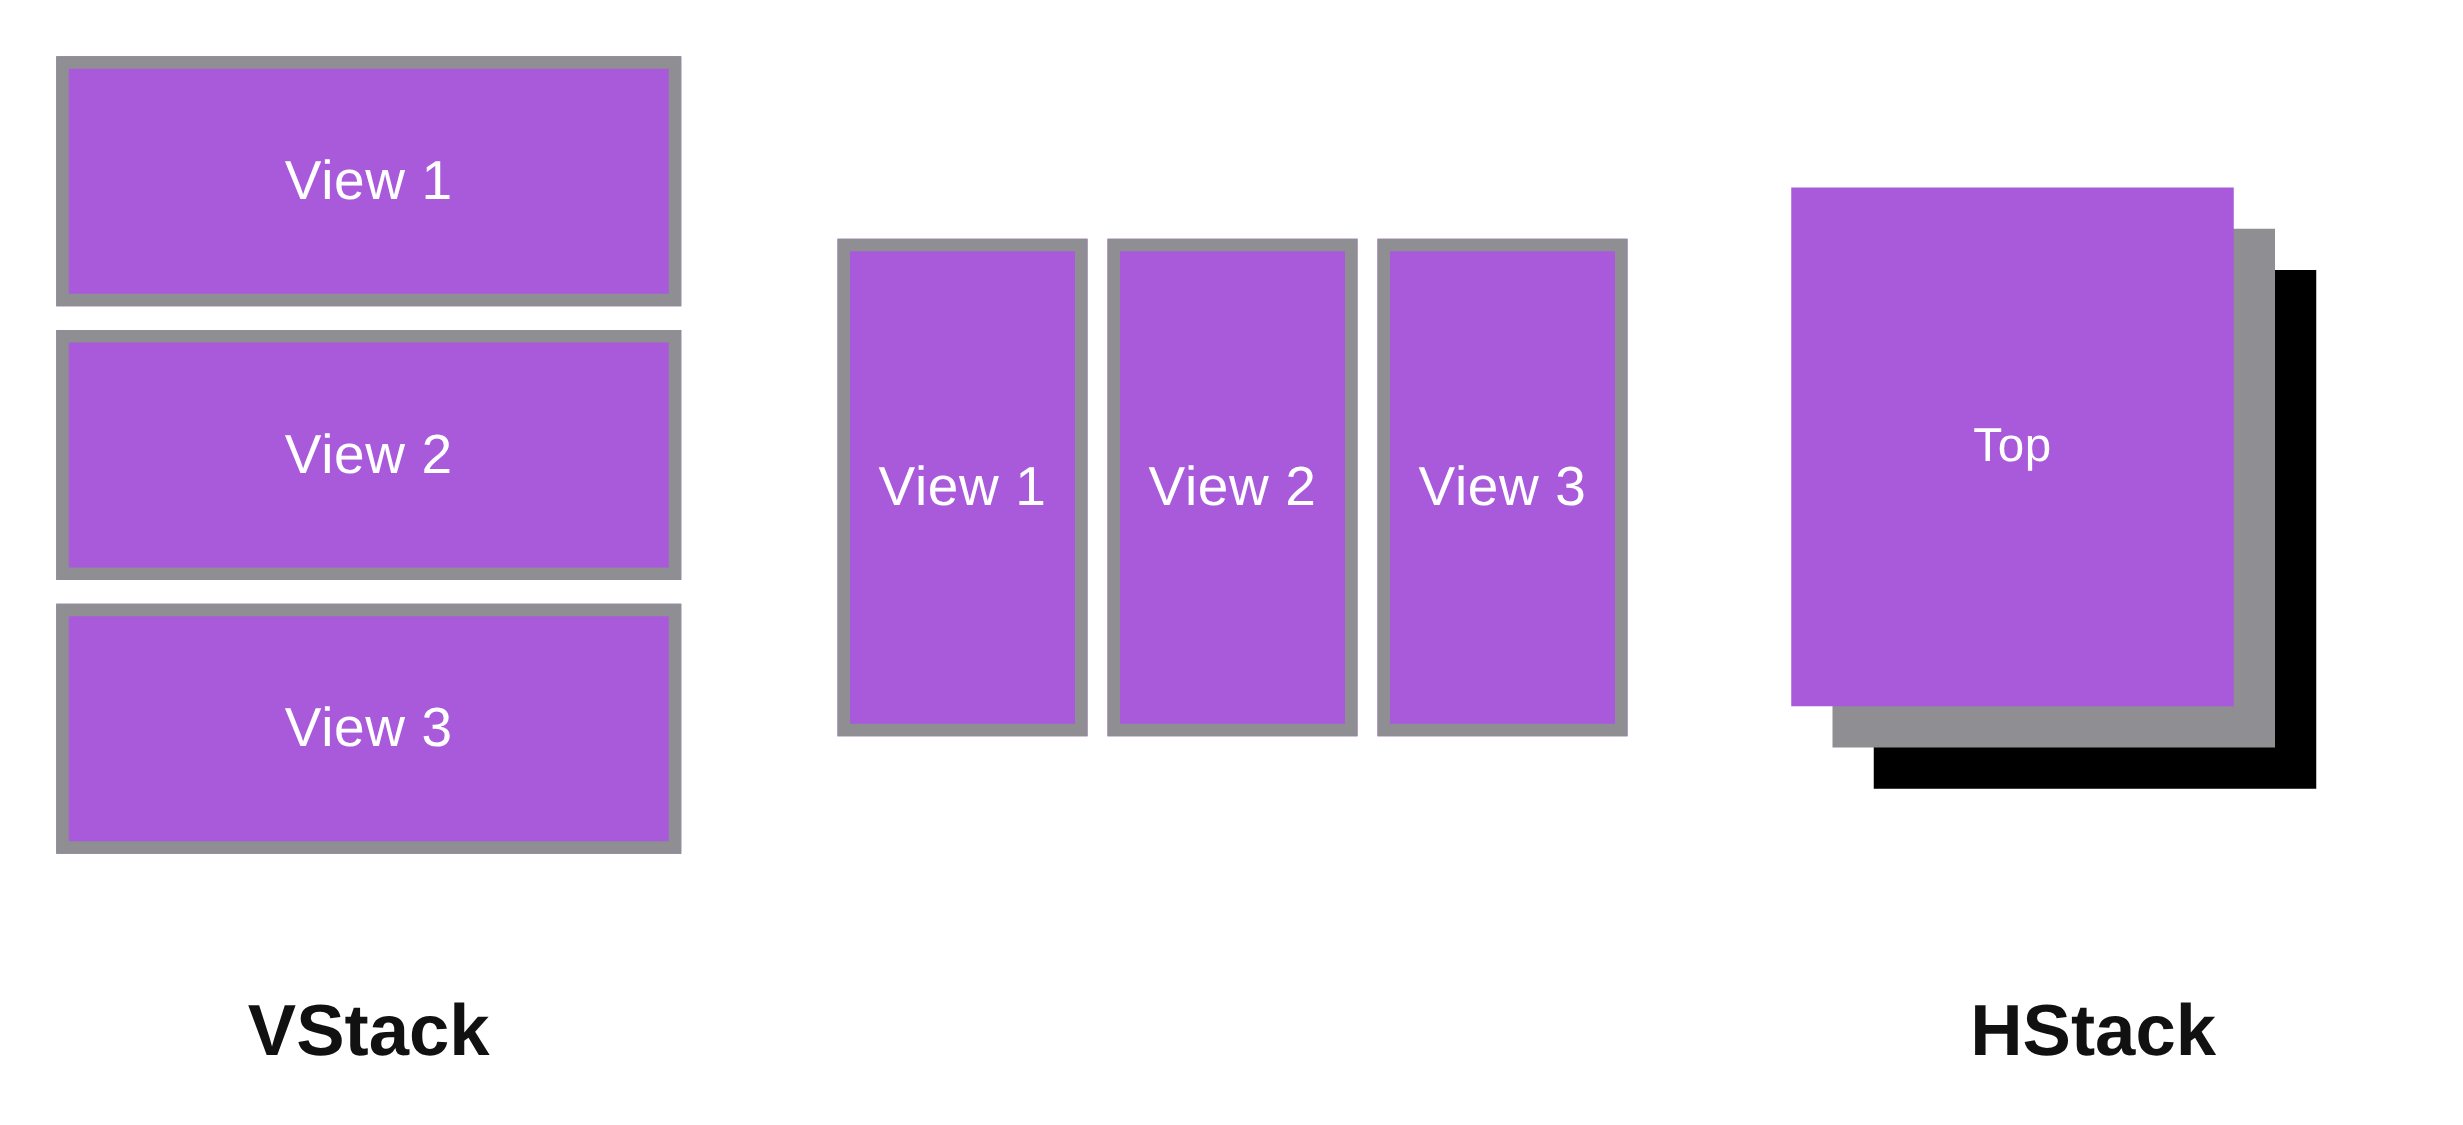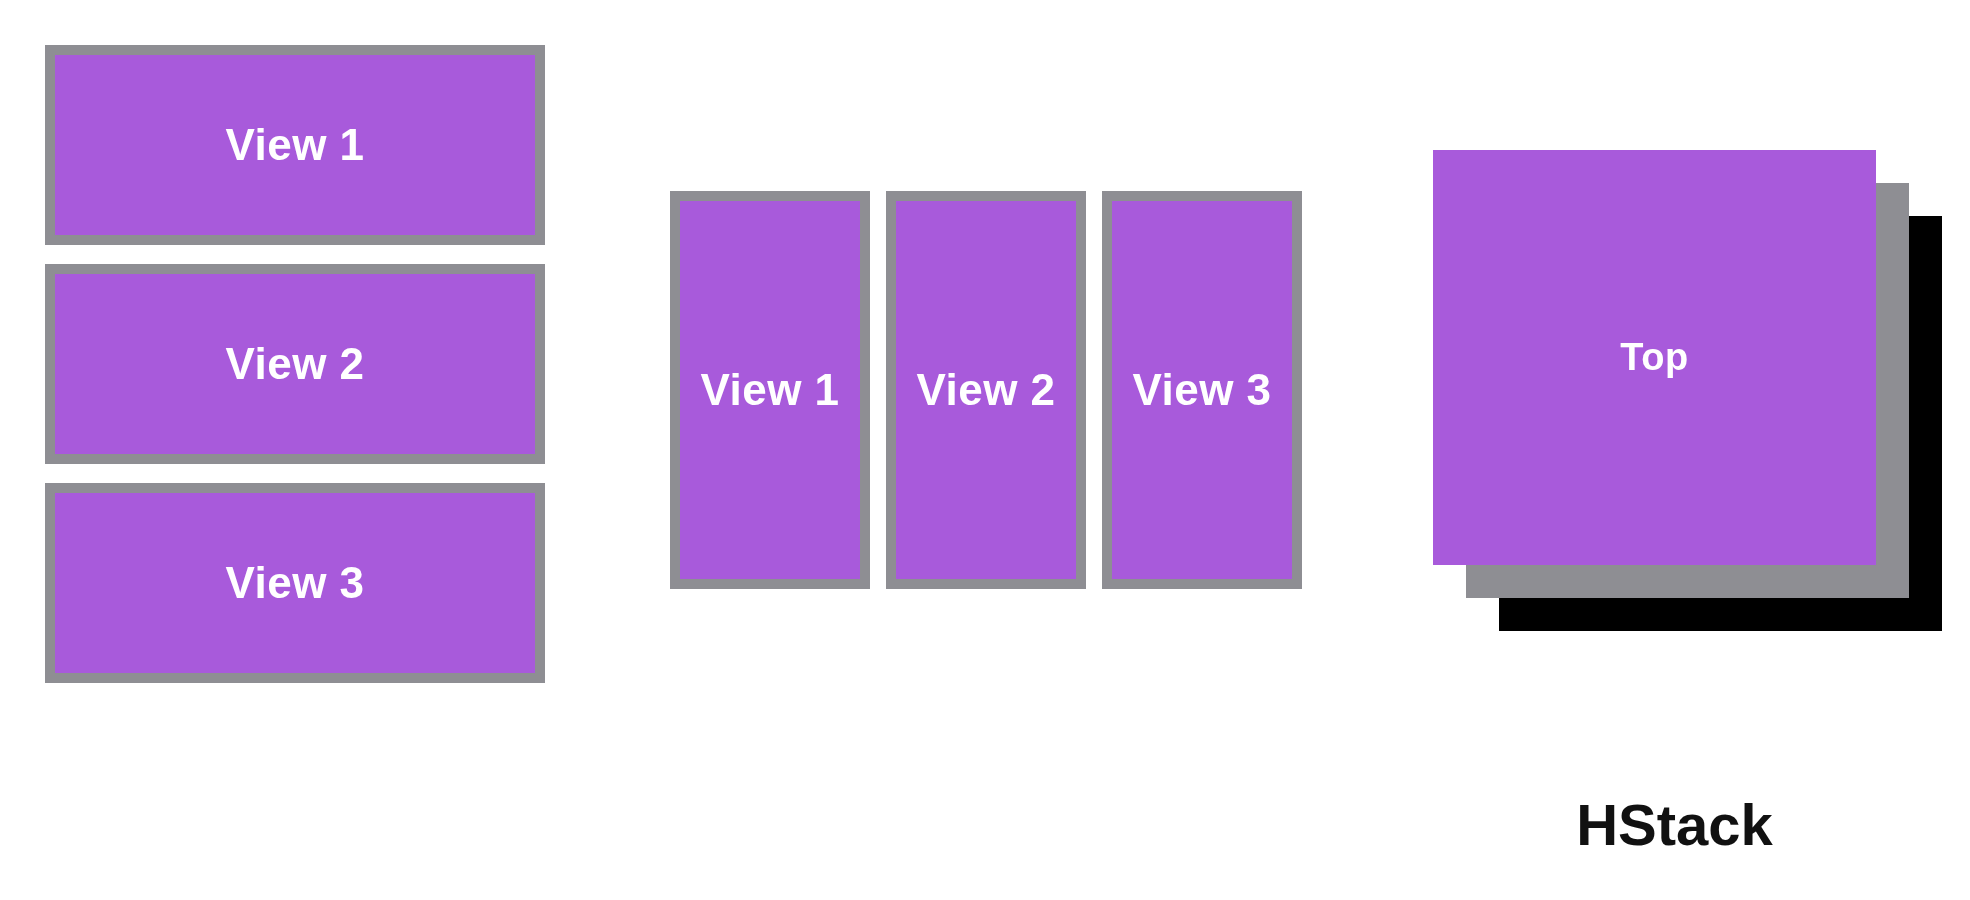--- a/index.html
+++ b/index.html
@@ -26,21 +26,21 @@
   
   .view-box {
     background: var(--purple);
     border: 10px solid var(--gray);
     display: flex;
     align-items: center;
     justify-content: center;
   }
   .view-label {
     color: var(--box_text);
-    font-weight: bold;
+    font-weight: normal;
     font-size: 44px;
     letter-spacing: 0.5px;
   }
 
   
   .vstack-col {
     position: absolute;
     left: 45px;
     top: 45px;
     width: 500px;
@@ -64,21 +64,21 @@
   
   .zstack-area {
     position: absolute;
     left: 1433px;
     top: 150px;
     width: 483px;
     height: 481px;
   }
   .zlayer {
     position: absolute;
-    width: 443px;
+    width: 354px;
     height: 415px;
   }
   .zlayer.bottom { left: 66px; top: 66px; background: var(--black); }
   .zlayer.middle { left: 33px; top: 33px; background: var(--gray); }
   .zlayer.top {
     left: 0; top: 0;
     background: var(--purple);
     display: flex;
     align-items: center;
     justify-content: center;
@@ -129,15 +129,16 @@
   </div>
 
   <div class="zstack-area">
     <div class="zlayer bottom"></div>
     <div class="zlayer middle"></div>
     <div class="zlayer top">
       <span class="view-label">Top</span>
     </div>
   </div>
 
+  <div class="caption vstack">VStack</div>
   <div class="caption zstack">HStack</div>
 
 </div>
 
 </body></html>

